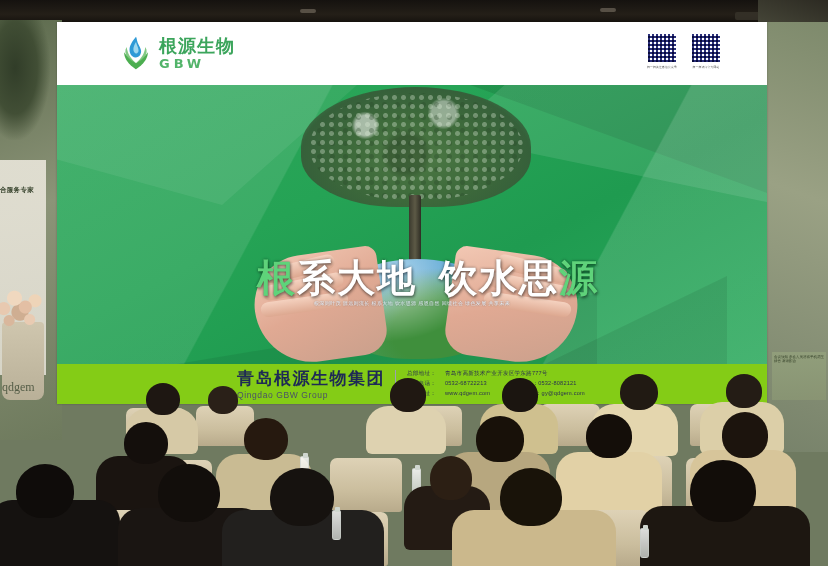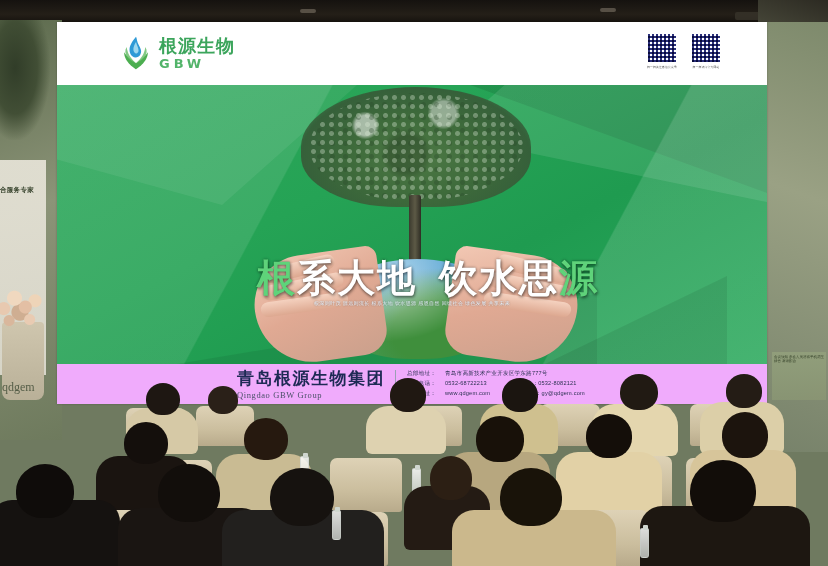--- a/index.html
+++ b/index.html
@@ -186,30 +186,30 @@
   .subslogan {
     position:absolute; left:0; top:215px; width:100%;
     text-align:center; white-space:nowrap;
     font-size:5px; color:#e8f3ff; letter-spacing:.4px;
     text-shadow:0 0 2px rgba(0,0,0,.5);
     opacity:.95;
   }
 
   .slide-footer {
     position:absolute; left:0; bottom:0; width:100%; height:40px;
-    background:#f0abfc; display:flex; align-items:center;
+    background:#84cc16; display:flex; align-items:center;
   }
   .footer-brand { position:absolute; left:180px; top:3px; }
   .footer-cn {
     font-size:17px; font-weight:bold; color:#1e2a55; letter-spacing:1.5px;
     font-family:"DejaVu Sans", sans-serif;
   }
   .footer-en {
     font-size:8.5px; color:#4a5168; letter-spacing:.6px; margin-top:0;
-    font-family:Liberation Serif, serif;
+    font-family:Liberation Sans, sans-serif;
   }
   .footer-divider {
     position:absolute; left:338px; top:6px; width:1px; height:27px; background:#9aa0b5;
   }
   .footer-info {
     position:absolute; left:350px; top:5px; font-size:5.6px; color:#2a3150;
     line-height:1.75; letter-spacing:.2px; white-space:nowrap;
   }
   .footer-info .lbl { display:inline-block; min-width:38px; }
   .footer-info .sp { display:inline-block; width:34px; }

